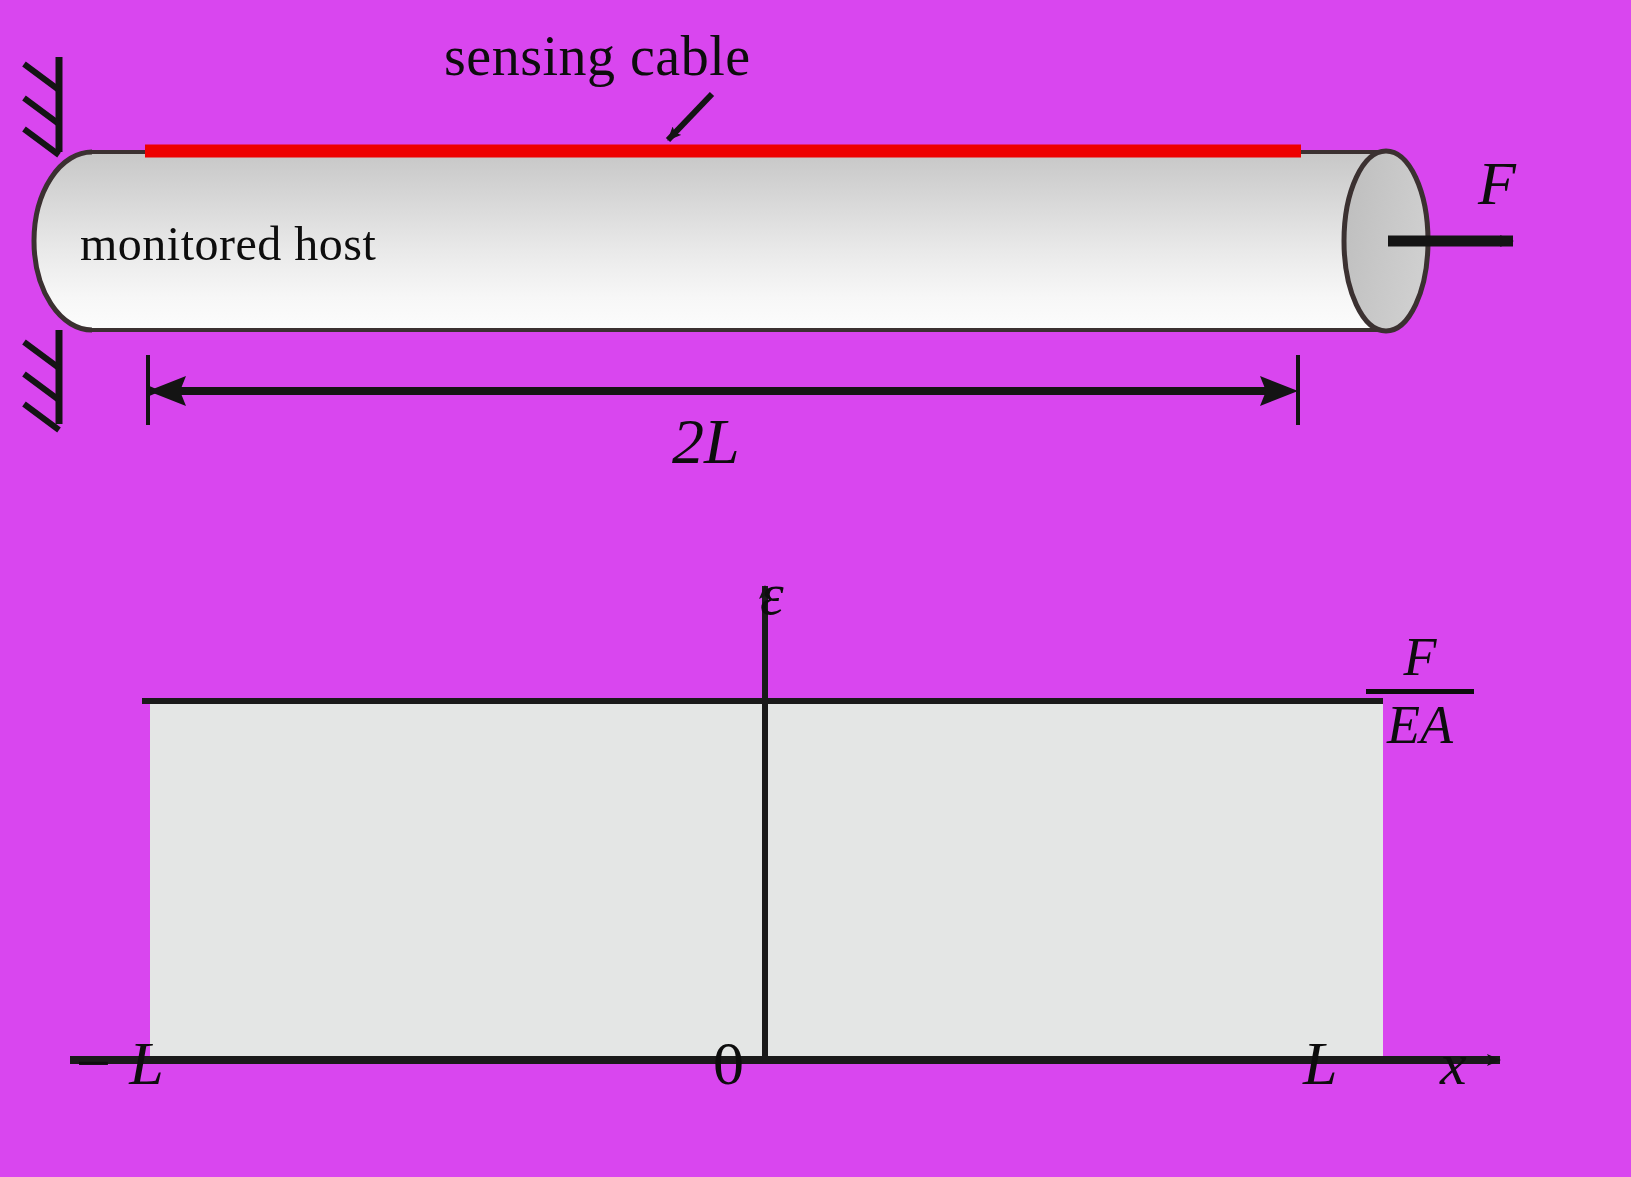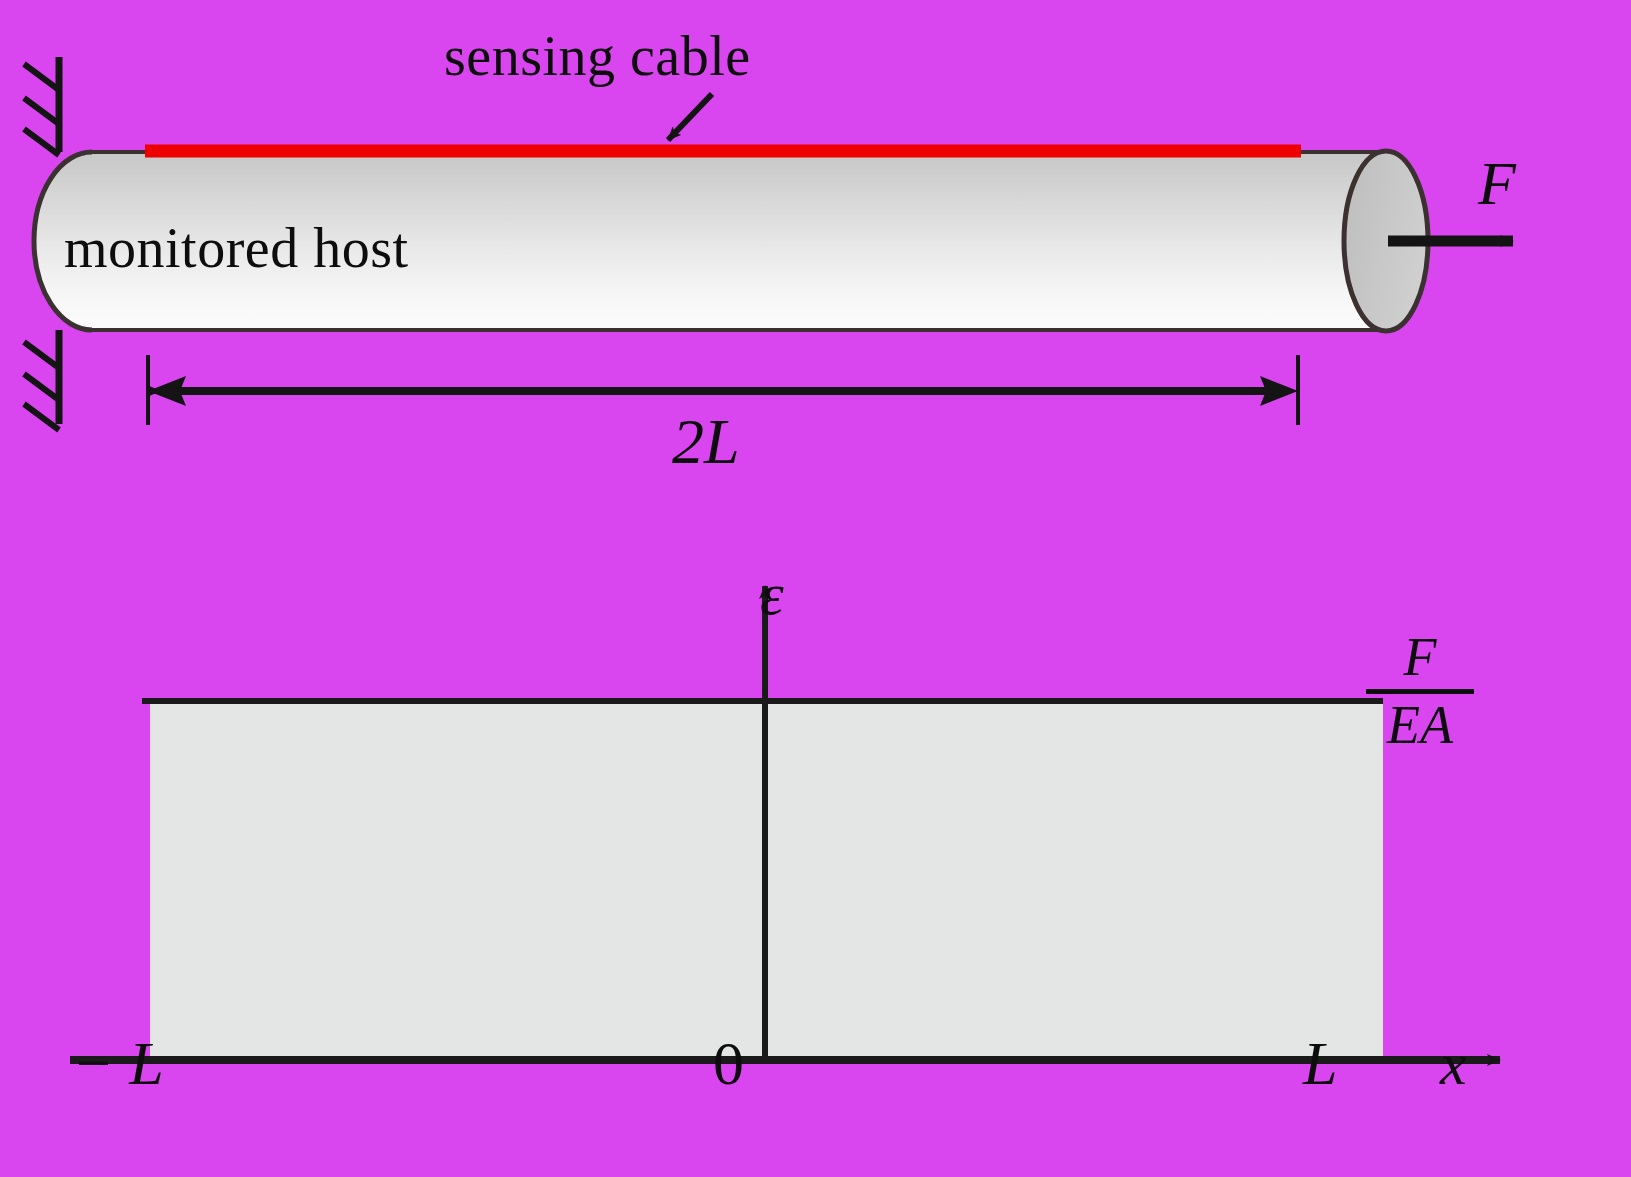--- a/index.html
+++ b/index.html
@@ -32,22 +32,22 @@
   .serif-roman { font-style: normal; }
   .serif-ital  { font-style: italic; }
 
   
   #sensing-cable-label {
     left: 444px; top: 24px;
     font-size: 56px;
     letter-spacing: 0.5px;
   }
   #monitored-host-label {
-    left: 64px; top: 216px;
-    font-size: 56px;
+    left: 80px; top: 216px;
+    font-size: 48px;
     letter-spacing: 0.5px;
   }
   #force-label-top {
     left: 1478px; top: 148px;
     font-size: 62px;
     font-style: italic;
   }
   #dimension-label {
     left: 672px; top: 405px;
     font-size: 64px;

